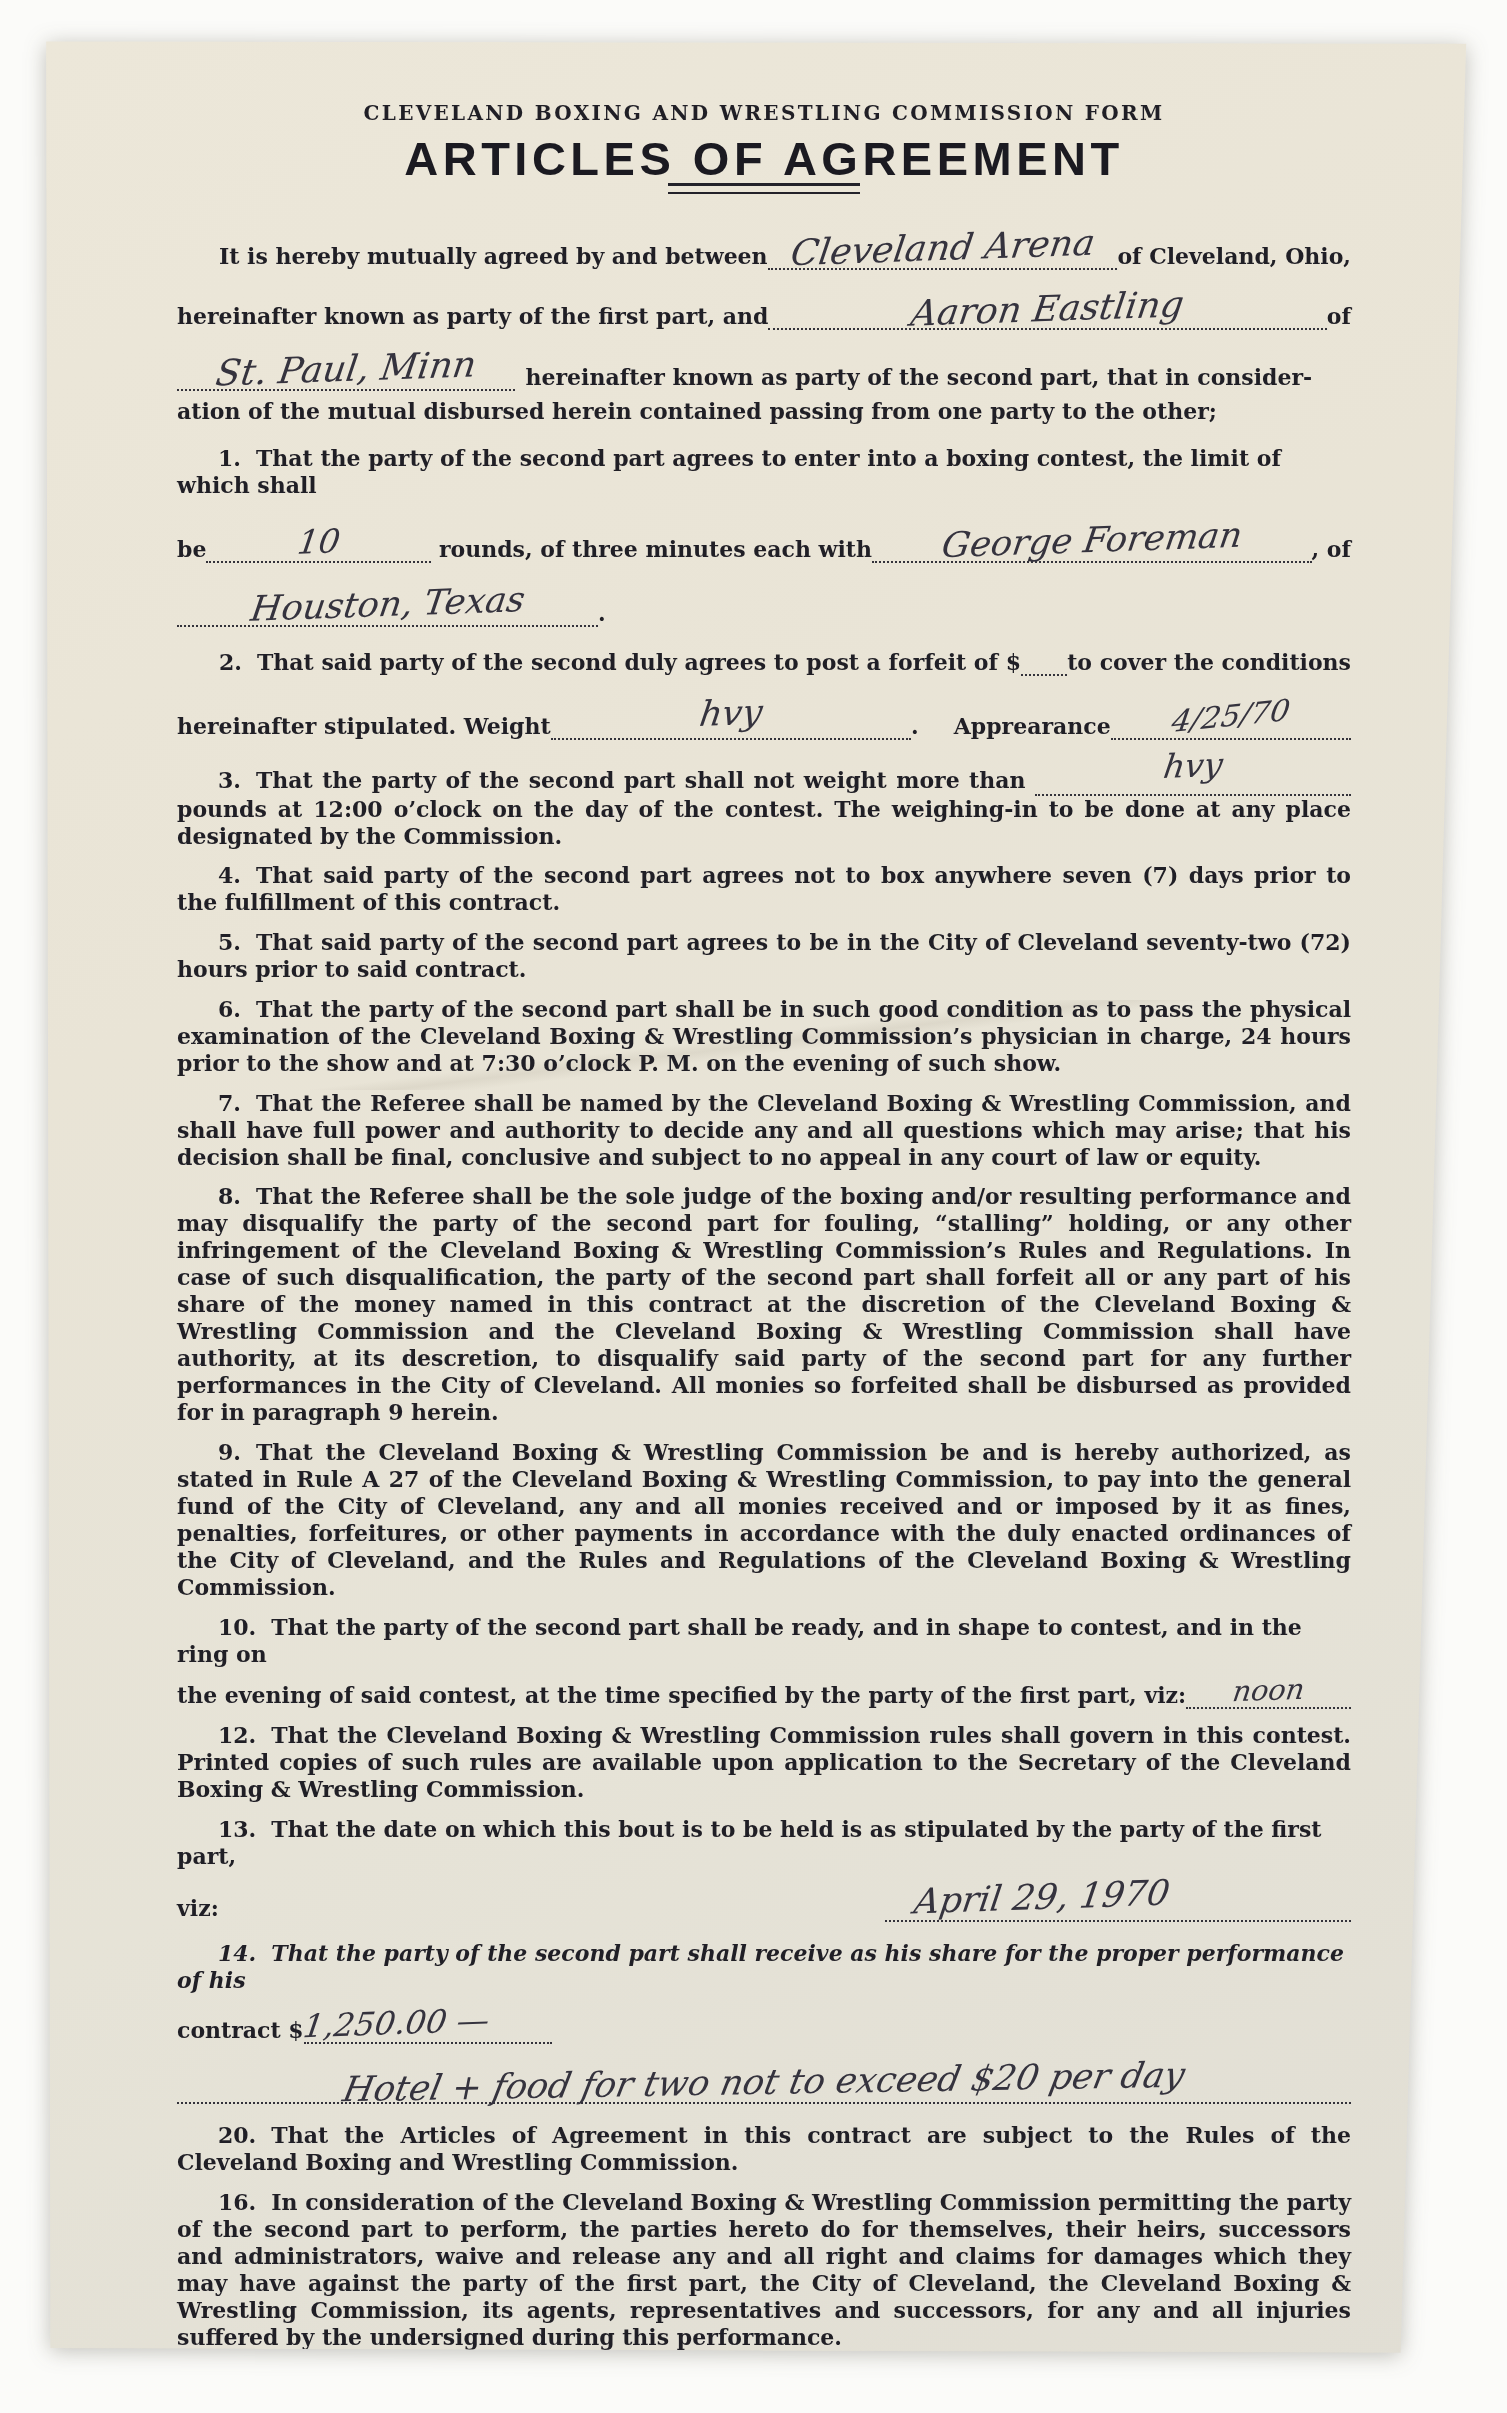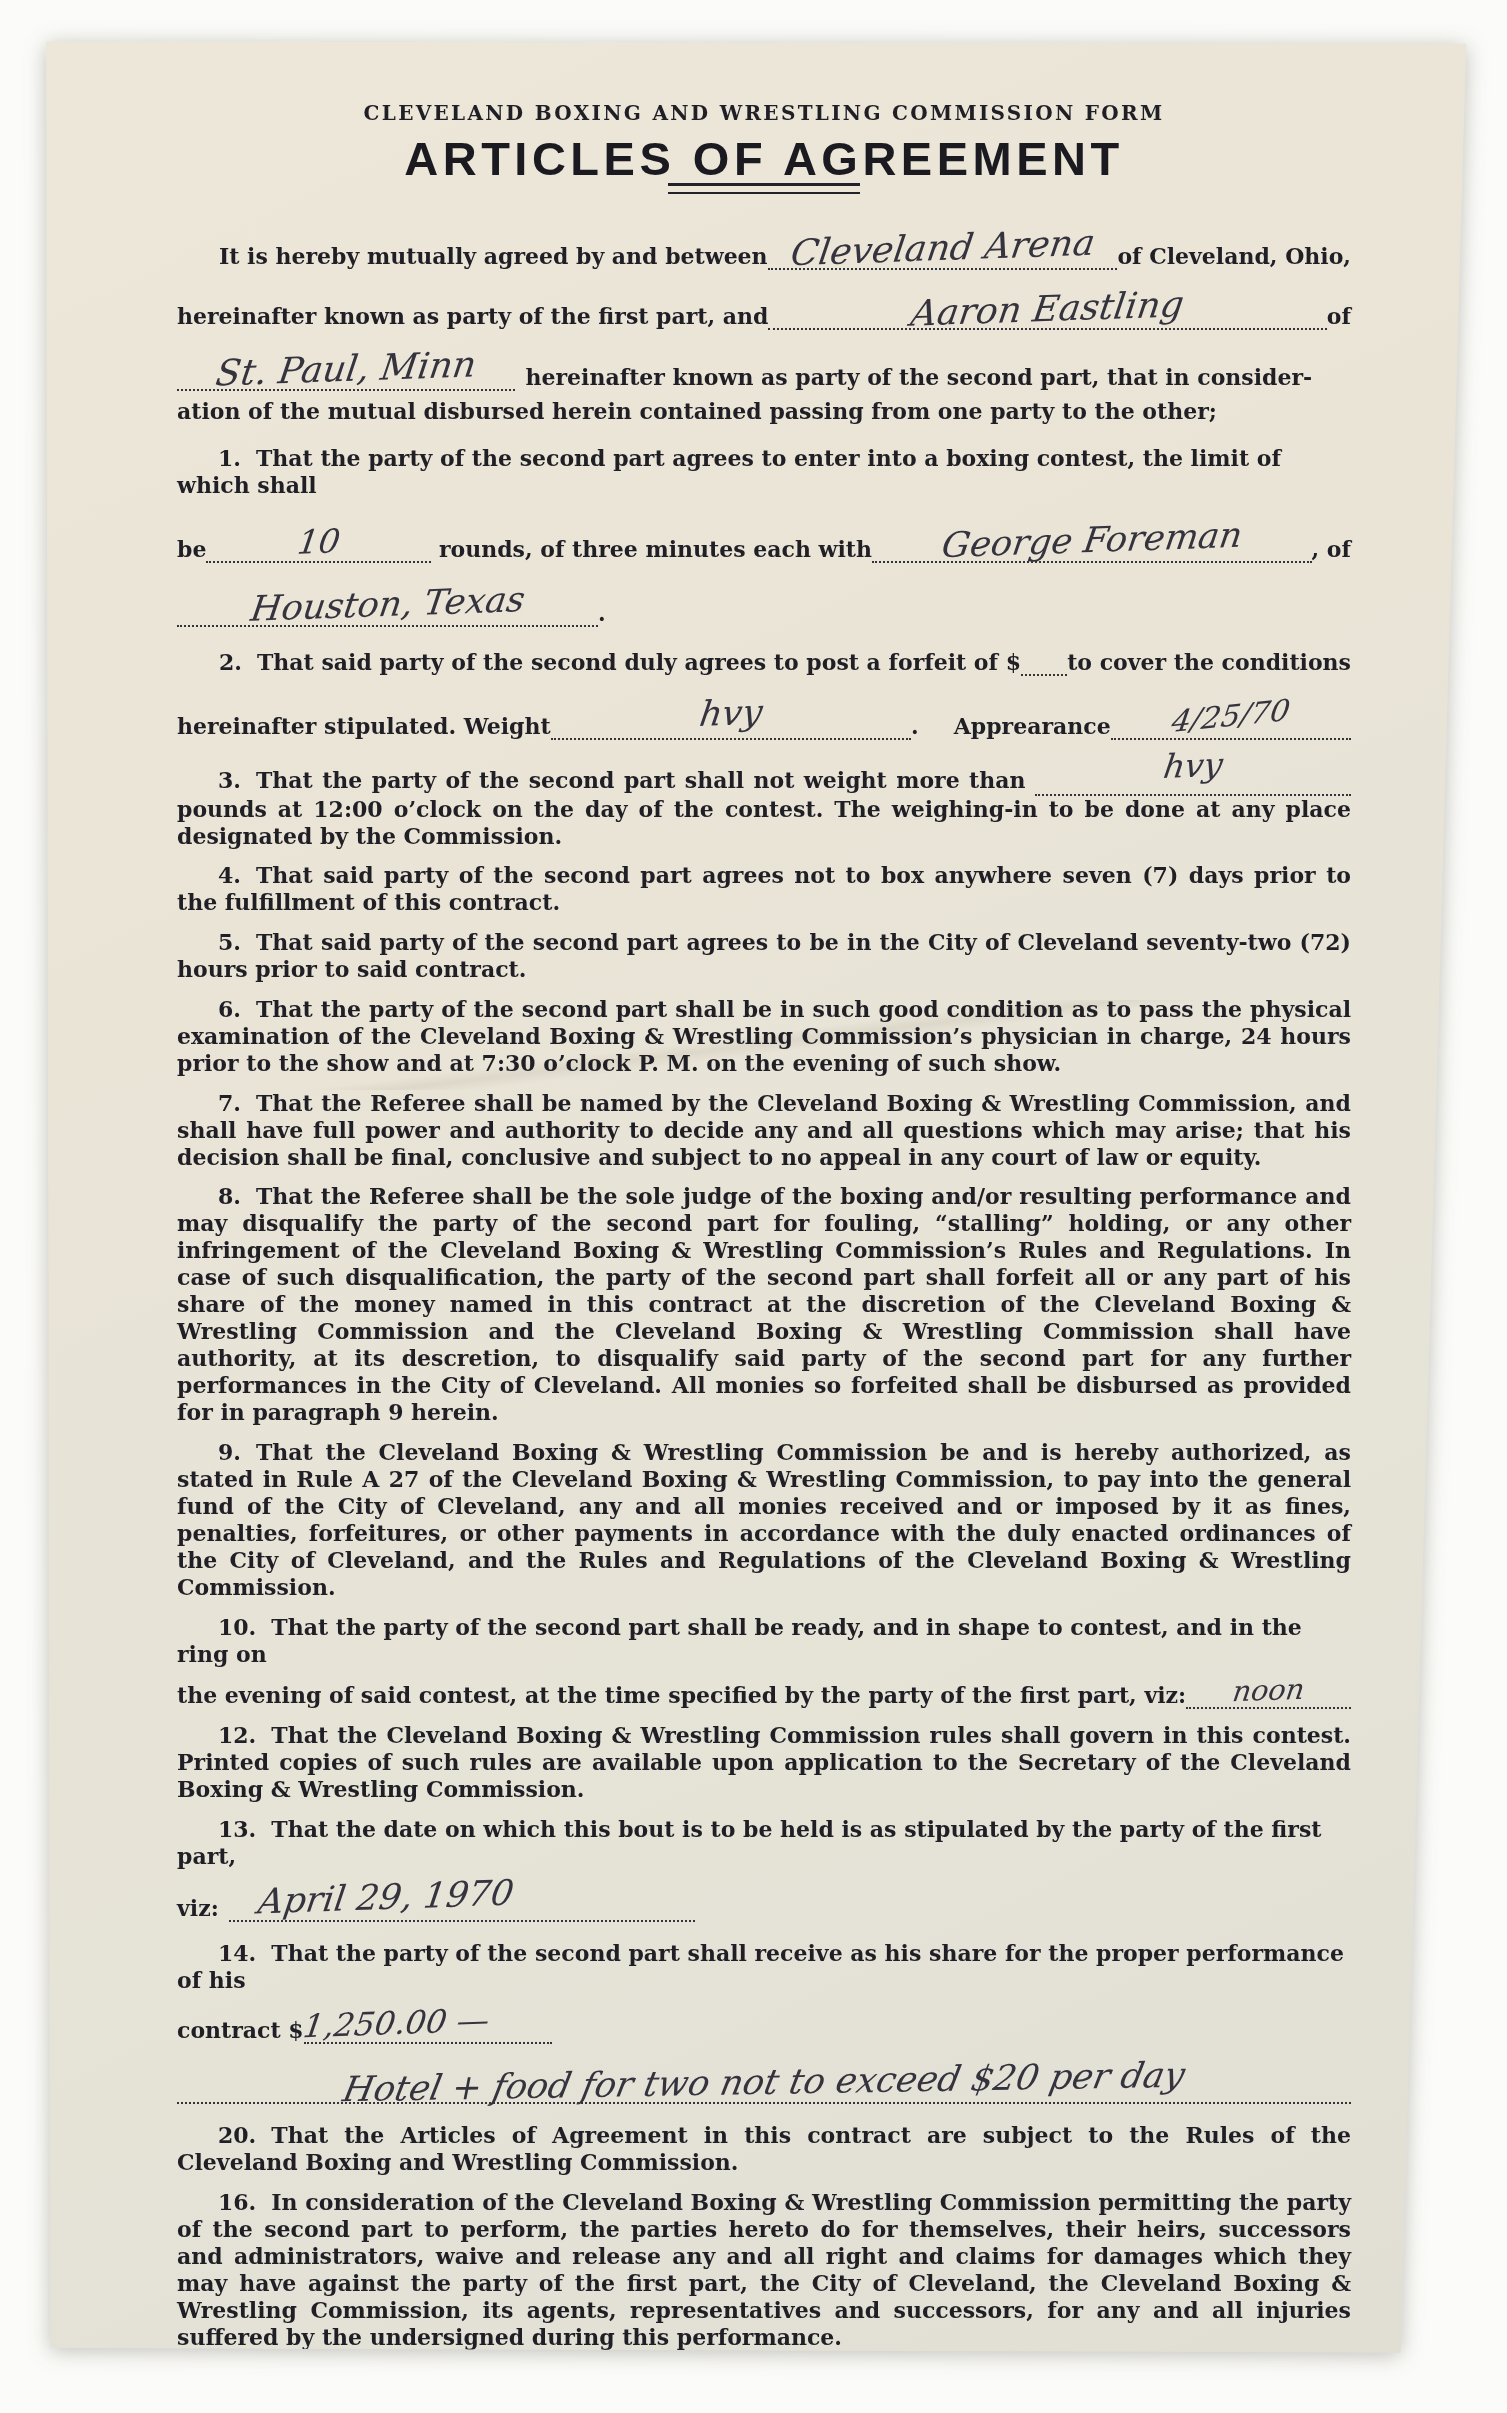--- a/index.html
+++ b/index.html
@@ -151,30 +151,30 @@
                 <span class="hand" style="font-size:28.6px;">noon</span>
               </span>
         </div>
       </div>
 
 
       <p class="clause"><span>12.</span><span class="gap"></span><span>That the Cleveland Boxing &amp; Wrestling Commission rules shall govern in this contest.  Printed copies of such rules are available upon application to the Secretary of the Cleveland Boxing &amp; Wrestling Commission.</span></p>
 
       <div>
         <p class="plainline"><span>13.</span><span class="gap"></span><span>That the date on which this bout is to be held is as stipulated by the party of the first part,</span></p>
-        <div class="row" style="margin-top:15px;">
+        <div class="row" style="margin-top:15px;justify-content:space-between;">
           <span class="nw">viz:</span>
           <span class="fill" style="width:436px; margin-left:10.5px; justify-content:flex-start; padding-left:30px;">
                 <span class="hand" style="font-size:35px; top:-4.5px;">April 29, 1970</span>
               </span>
         </div>
       </div>
 
       <div>
-        <p class="plainline" style="margin-top:18px;"><span>14.</span><span class="gap"></span><span>That the party of the second part shall receive as his share for the proper performance of his</span></p>
+        <p class="plainline" style="margin-top:18px;font-style:italic;"><span>14.</span><span class="gap"></span><span>That the party of the second part shall receive as his share for the proper performance of his</span></p>
         <div class="row" style="margin-top:16.5px;">
           <span class="nw">contract $</span>
           <span class="fill" style="width:248px; justify-content:flex-start;">
                 <span class="hand" style="font-size:32px; top:-3px;">1,250.00 —</span>
               </span>
         </div>
         <div class="row" style="margin-top:22.5px;">
           <span class="fill grow">
                 <span class="hand" style="font-size:35px; top:-1.5px; transform:skewX(-12deg) rotate(-1deg);">Hotel + food for two not to exceed $20 per day</span>
               </span>

